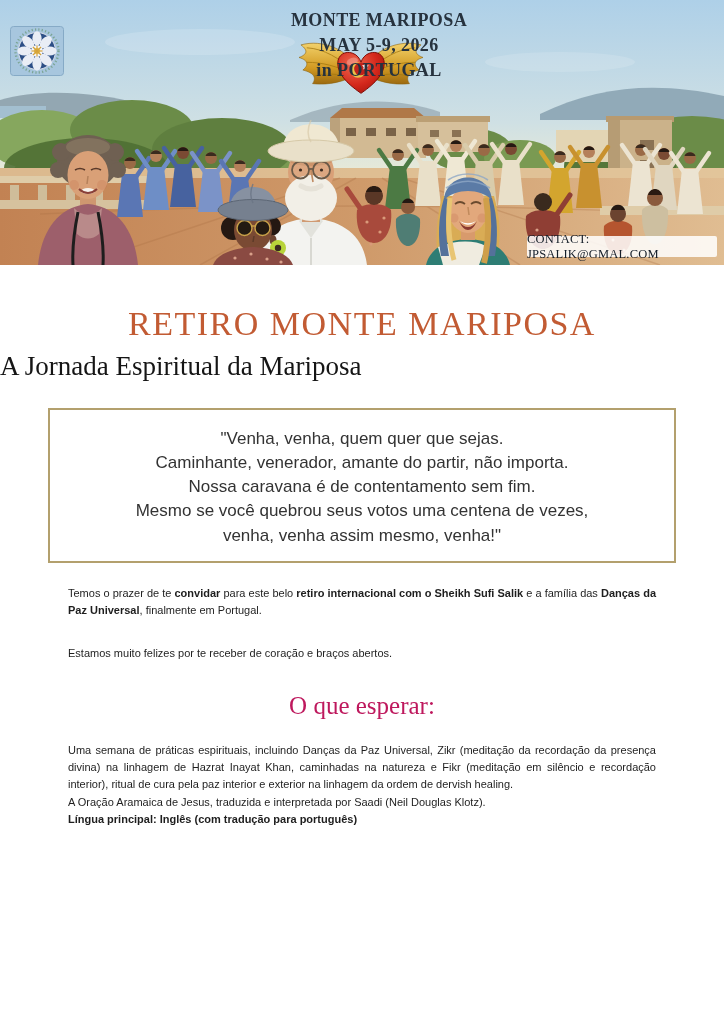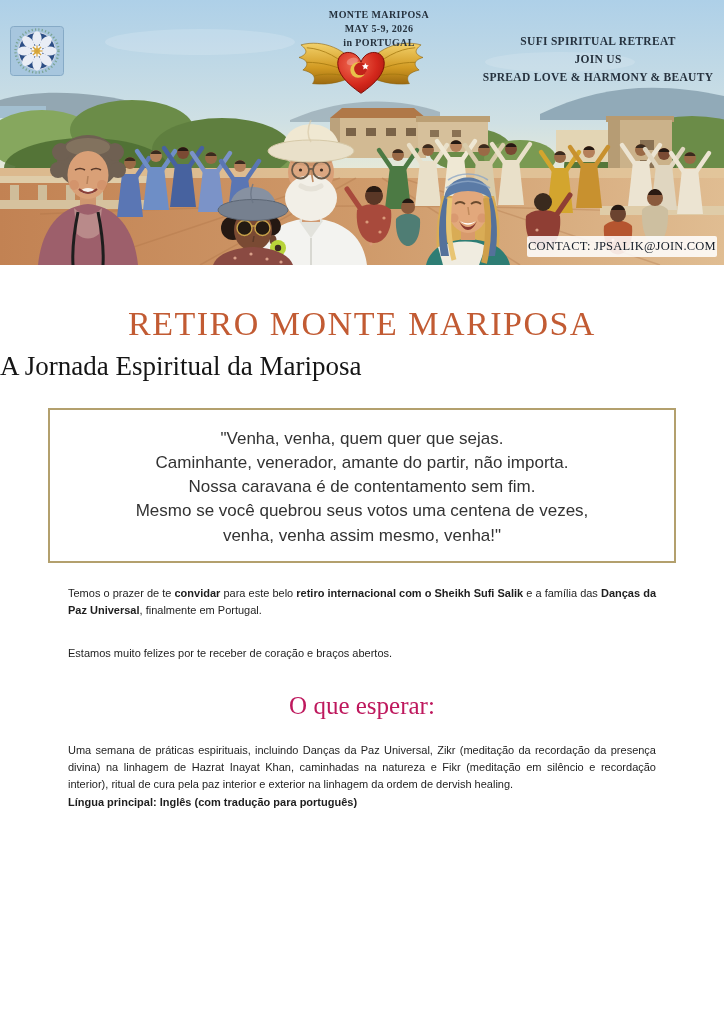--- a/index.html
+++ b/index.html
@@ -9,21 +9,21 @@
 
   
   .hero{position:relative;width:724px;height:265px}
   .hero svg.scene{position:absolute;left:0;top:0;display:block}
   .brand{position:absolute;left:10px;top:26px;width:54px;height:50px}
   .brand-title{position:absolute;left:69px;top:40px;
        font-family:"Liberation Serif",serif;font-weight:600;
        font-size:14.5px;letter-spacing:.6px;color:#28333f}
   .center-head{position:absolute;left:279px;top:8px;width:200px;text-align:center;
        font-family:"Liberation Serif",serif;font-weight:600;
-       font-size:10px;line-height:1.4;letter-spacing:.4px;color:#26323e;white-space:pre-line}
+       font-size:18px;line-height:1.4;letter-spacing:.4px;color:#26323e;white-space:pre-line}
   .winged{position:absolute;left:292px;top:41px;width:138px;height:62px}
   .right-head{position:absolute;left:478px;top:33px;width:240px;text-align:center;
        font-family:"Liberation Serif",serif;font-weight:600;
        font-size:11.5px;line-height:1.55;letter-spacing:.3px;color:#26323e;white-space:pre-line}
   .contact{position:absolute;left:527px;top:236px;width:190px;height:21px;
        background:rgba(255,255,255,.86);border-radius:2px;
        display:flex;align-items:center;justify-content:center;
        font-family:"Liberation Serif",serif;font-size:12.5px;
        letter-spacing:.2px;color:#141d28}
 
@@ -435,38 +435,36 @@
     <path d="M70,54 C54,43 46,33 46,23 C46,14 54,10 61,12.5 C66,14 69,18.5 70,22 C71,18.5 74,14 79,12.5 C86,10 94,14 94,23 C94,33 86,43 70,54 Z" fill="url(#heartG)" stroke="#7e0b06"></path>
     <ellipse cx="61" cy="21" rx="6" ry="3.6" fill="#ffffff" opacity=".25" transform="rotate(-18 61 21)"></ellipse>
     <circle cx="67" cy="30" r="8" fill="#e8c14a"></circle>
     <circle cx="69.5" cy="28.8" r="6.6" fill="#c1221a"></circle>
     <polygon points="74.5,22.6 75.5,24.9 78,25.2 76.2,26.9 76.7,29.4 74.5,28.1 72.3,29.4 72.8,26.9 71,25.2 73.5,24.9" fill="#ffffff"></polygon>
   </svg>
 
   <div class="center-head">MONTE MARIPOSA
 MAY 5-9, 2026
 in PORTUGAL</div>
-  <div class="right-head">SUFI SPIRITUAL RETREAT
-JOIN US
-SPREAD LOVE &amp; HARMONY &amp; BEAUTY</div>
-  <div class="contact">CONTACT: JPSALIK@JOIN.COM</div>
+  <div class="contact">CONTACT: JPSALIK@GMAL.COM</div>
 </div>
 
 <h1 class="title">RETIRO MONTE MARIPOSA</h1>
 <h2 class="subtitle">A Jornada Espiritual da Mariposa</h2>
 
 <div class="quote-box">
   <div class="quote">"Venha, venha, quem quer que sejas.
 Caminhante, venerador, amante do partir, não importa.
 Nossa caravana é de contentamento sem fim.
 Mesmo se você quebrou seus votos uma centena de vezes,
 venha, venha assim mesmo, venha!"</div>
 </div>
 
 <div class="content">
   <p><span>Temos o prazer de te </span><b>convidar</b><span> para este belo </span><b>retiro internacional com o Sheikh Sufi Salik</b><span> e a família das </span><b>Danças da Paz Universal</b><span>, finalmente em Portugal.</span></p>
   <p>Estamos muito felizes por te receber de coração e braços abertos.</p>
 
   <h3 class="sect">O que esperar:</h3>
 
   <p class="tight">Uma semana de práticas espirituais, incluindo Danças da Paz Universal, Zikr (meditação da recordação da presença divina) na linhagem de Hazrat Inayat Khan, caminhadas na natureza e Fikr (meditação em silêncio e recordação interior), ritual de cura pela paz interior e exterior na linhagem da ordem de dervish healing.</p>
+  <p class="tight">A Oração Aramaica de Jesus, traduzida e interpretada por Saadi (Neil Douglas Klotz).</p>
   <p class="tight bold-line">Língua principal: Inglês (com tradução para português)</p>
 </div>
 
 </body></html>

